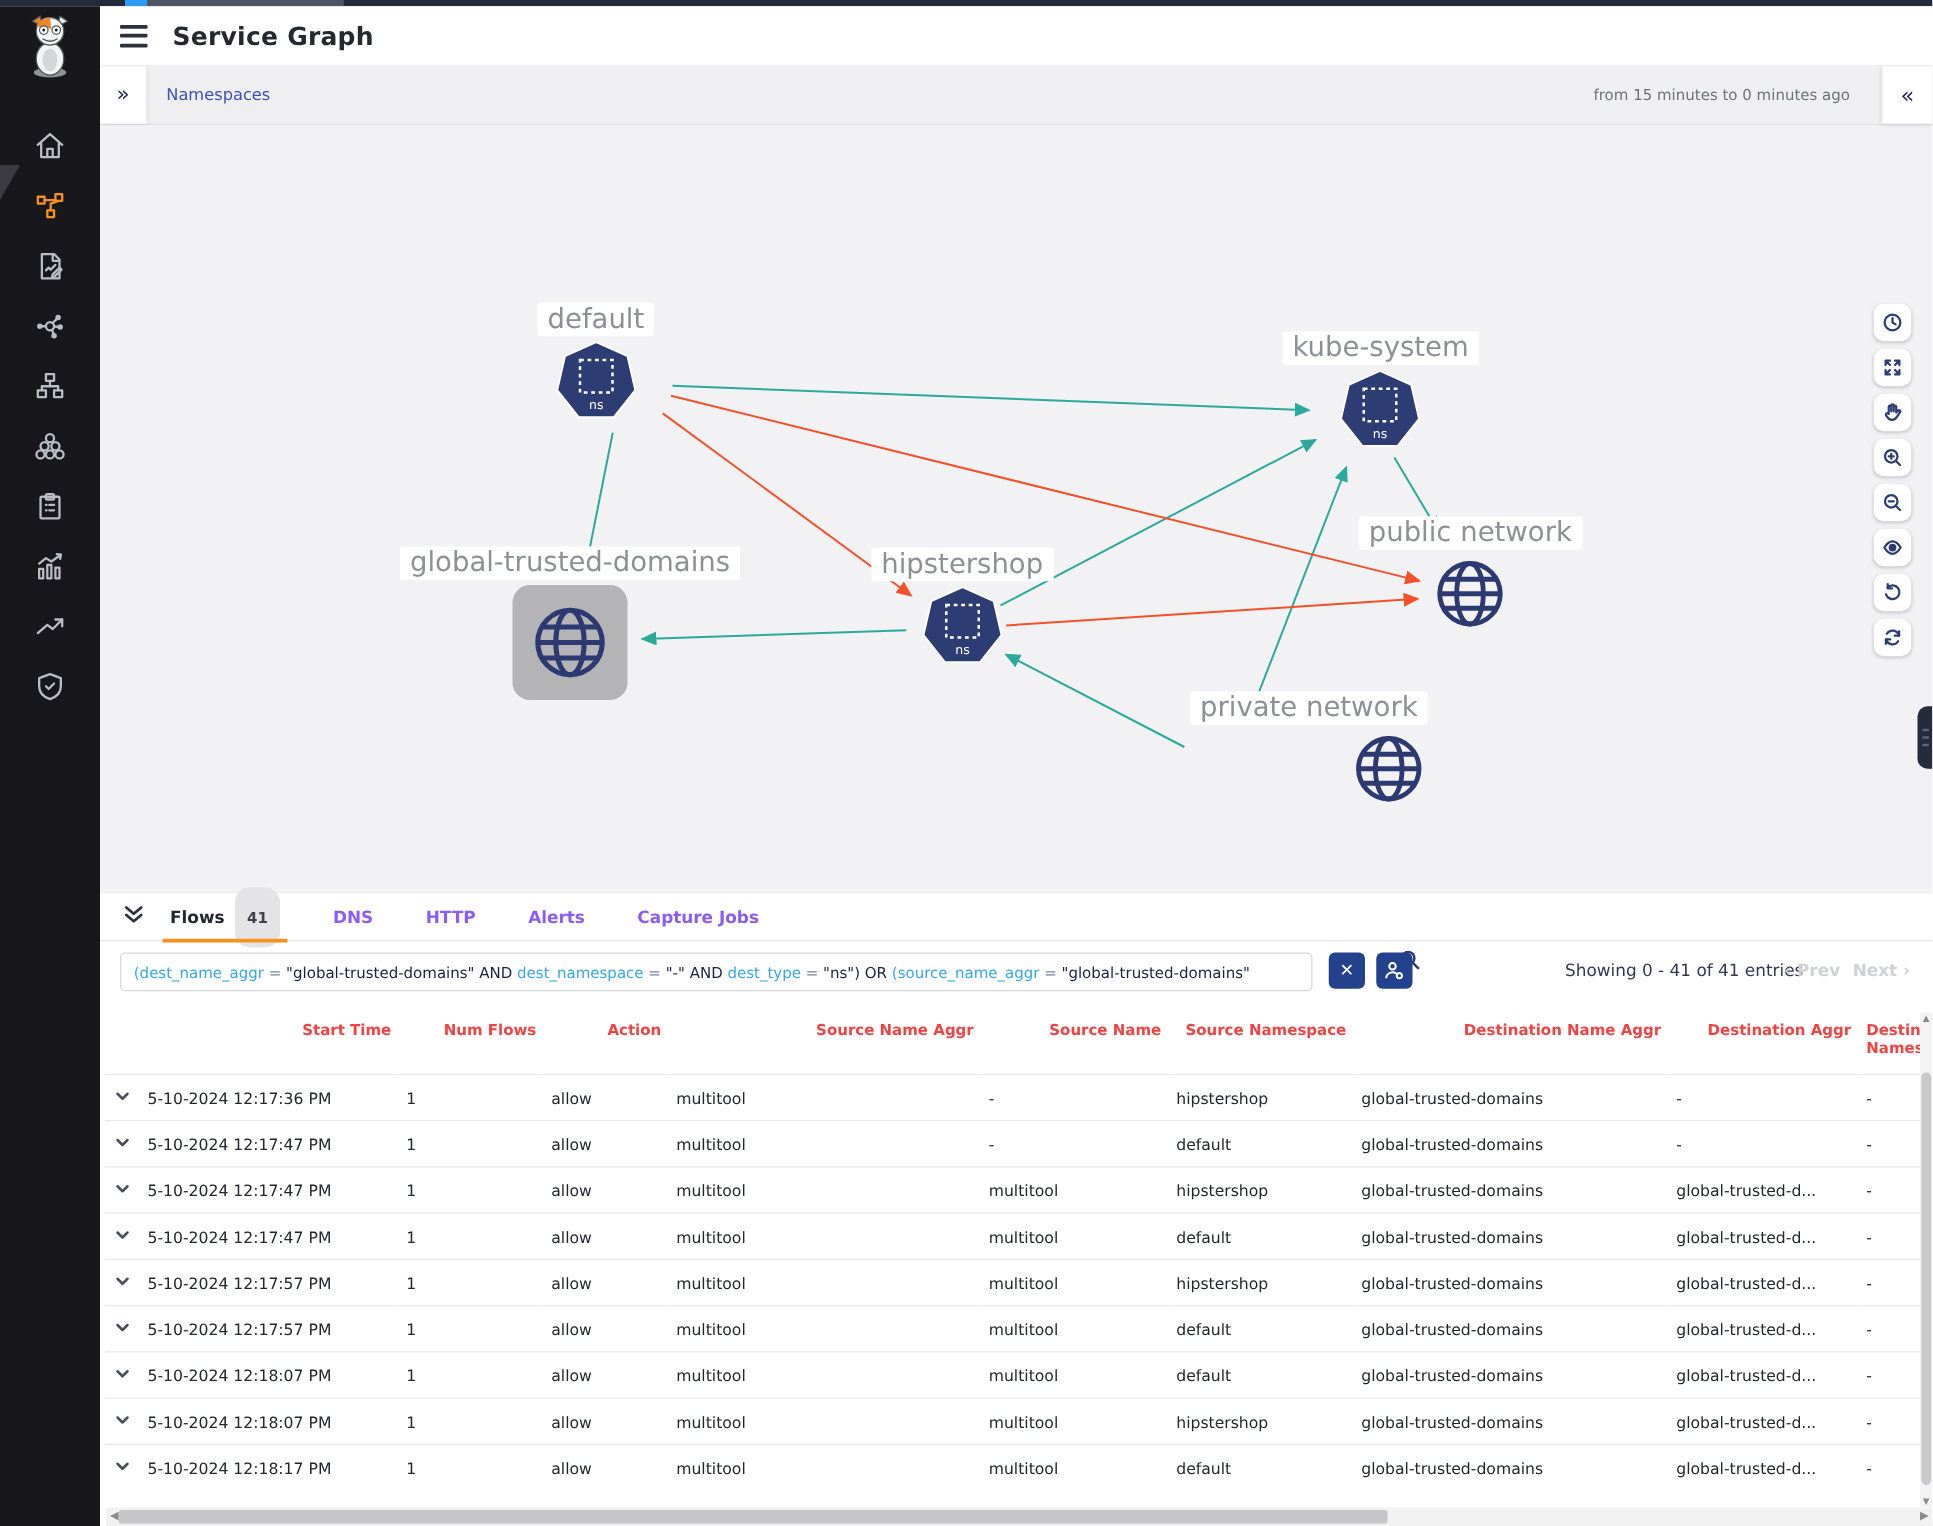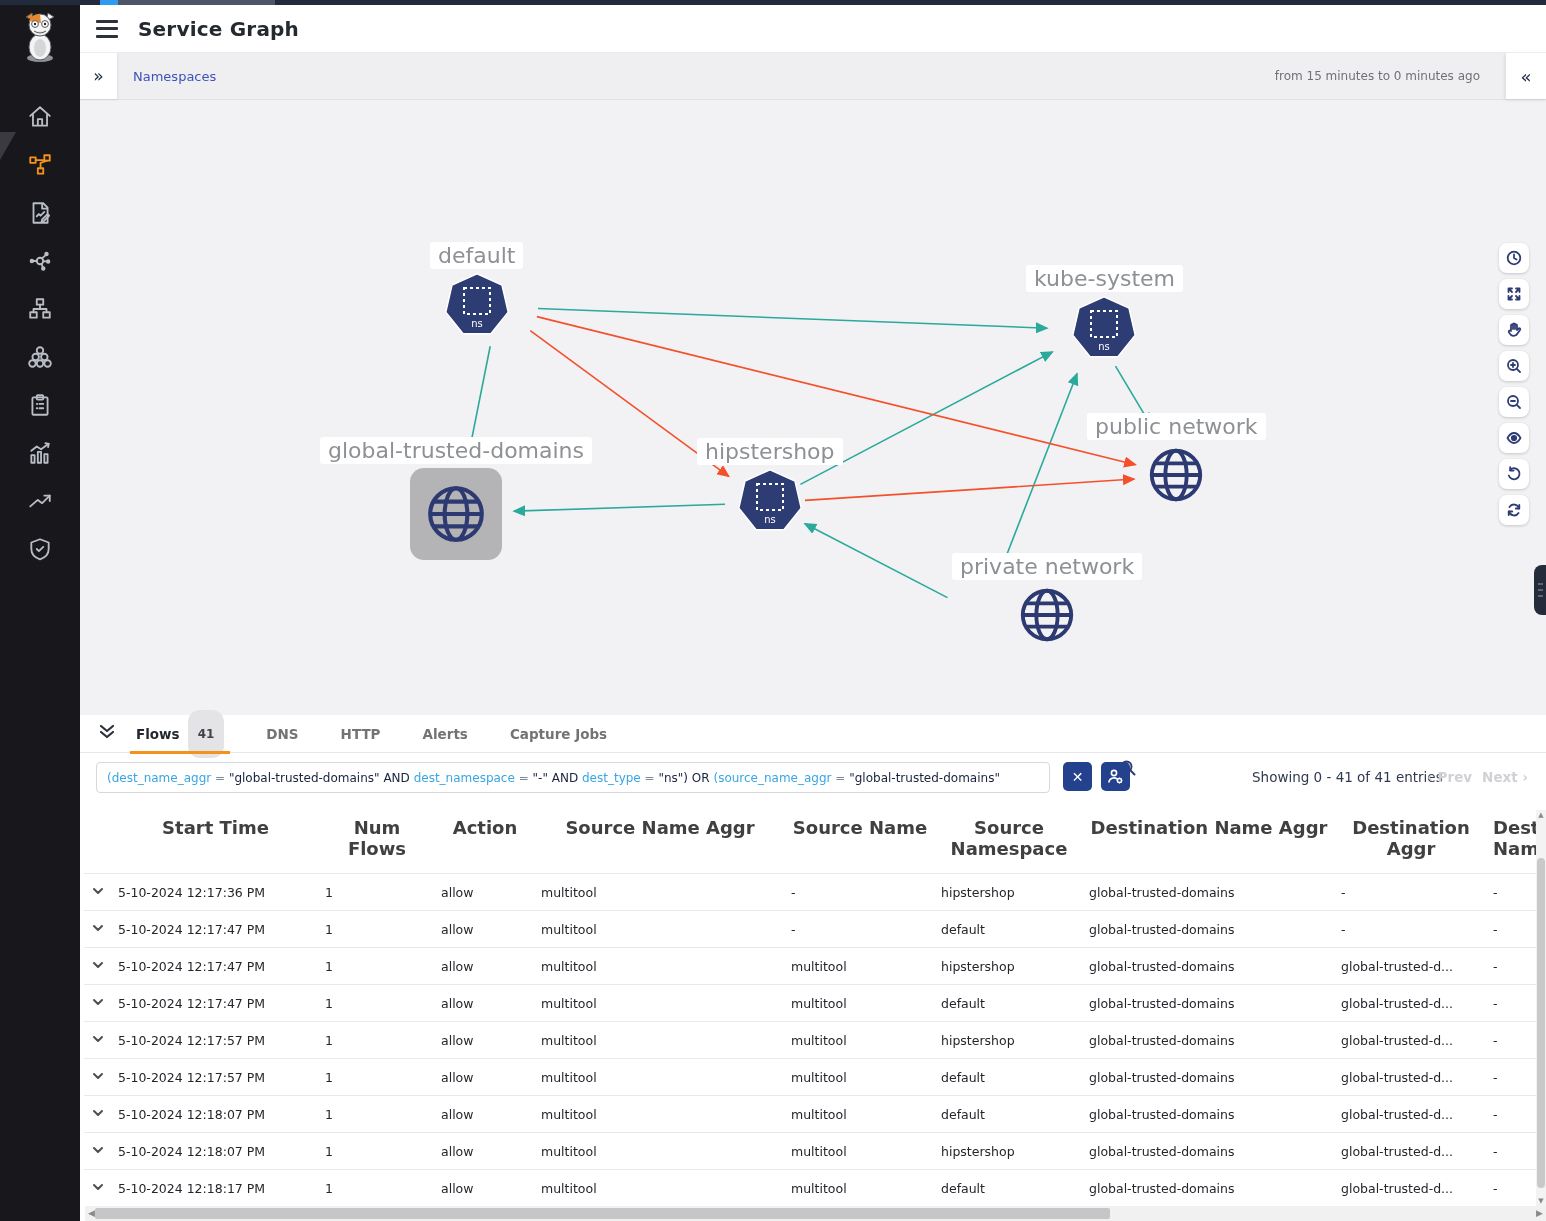--- a/index.html
+++ b/index.html
@@ -56,21 +56,21 @@
   
   .vscroll { position:absolute; right:0; top:810px; width:10px; height:396px; background:#f3f3f4; z-index:40; }
   .vscroll .thumb { position:absolute; left:1px; top:48px; width:8px; height:330px; background:#c9c9cc; border-radius:4px; }
   .varrow { position:absolute; left:0; width:10px; height:10px; font-size:7px; color:#8a8a8a; text-align:center; line-height:10px; }
 
   
   .panel { position:absolute; left:80px; top:715px; width:1466px; height:506px; background:#fff; }
   .tabs { position:relative; height:38px; border-bottom:1px solid #e6e6e9; display:flex; align-items:center; }
   .dchev { margin-left:18px; cursor:pointer; }
   .dchev svg { width:18px; height:16px; stroke:#2c313c; fill:none; stroke-width:2.2; stroke-linecap:round; stroke-linejoin:round; }
-  .tab { position:relative; height:38px; display:flex; align-items:center; gap:8px; font-size:13.5px; font-weight:700; color:#737373; cursor:pointer; padding:0 8px; }
+  .tab { position:relative; height:38px; display:flex; align-items:center; gap:8px; font-size:13.5px; font-weight:700; color:#8b5cf6; cursor:pointer; padding:0 8px; }
   .tab.first { margin-left:12px; }
   .tab.active { color:#23272e; }
   .tab.active::after { content:""; position:absolute; left:2px; right:2px; bottom:-1px; height:3px; background:#f5921e; }
   .tab .badge { background:#e4e4e6; color:#3f434a; font-size:12px; font-weight:700; border-radius:12px; padding:17px 10px; }
   .tab-gap { width:26px; }
 
   .filterrow { position:relative; height:48px; display:flex; align-items:center; }
   .filterbox { position:absolute; left:16px; top:9px; width:954px; height:31px; background:#fff; border:1px solid #d8d8db; border-radius:4px; display:flex; align-items:center; padding:0 30px 0 10px; overflow:hidden; cursor:text; }
   .filterbox span { white-space:pre; font-size:12px; }
   .tblue { color:#38a6e3; } .tgray { color:#7a8699; } .tdark { color:#19233f; }
@@ -79,21 +79,21 @@
   .sqbtn { position:absolute; top:9px; width:29px; height:29px; background:#24418e; border-radius:5px; display:flex; align-items:center; justify-content:center; cursor:pointer; color:#fff; }
   .btn-x { left:983px; font-size:14px; font-weight:700; }
   .btn-usergear { left:1021px; }
   .showing { position:absolute; left:1172px; top:0; height:48px; display:flex; align-items:center; font-size:13.5px; color:#2f3a4f; }
   .pager { position:absolute; right:18px; top:0; height:48px; display:flex; align-items:center; gap:10px; font-size:13.5px; font-weight:700; color:#cfd1d4;justify-content:flex-end; }
   .pager span { cursor:pointer; }
 
   
   table.flows { border-collapse:collapse; table-layout:fixed; width:1458px; margin-left:4px; }
   table.flows col.c-exp{width:28px;} col.c-start{width:207px;} col.c-num{width:116px;} col.c-act{width:100px;} col.c-sna{width:250px;} col.c-sn{width:150px;} col.c-sns{width:148px;} col.c-dna{width:252px;} col.c-dn{width:152px;} col.c-dns{width:55px;}
-  table.flows th { font-size:18px; font-weight:700; color:#404040; text-align:center; padding:16px 6px 14px 6px; vertical-align:top; overflow:hidden; }
+  table.flows th { font-size:12px; font-weight:700; color:#ef4444; text-align:right; padding:16px 6px 14px 6px; vertical-align:top; overflow:hidden; }
   table.flows td { font-size:12.5px; color:#23262b; padding:0 6px; height:37px; border-top:1px solid #e9e9eb; overflow:hidden; white-space:nowrap; }
   table.flows td.exp { text-align:center; }
   td.exp svg { width:12px; height:12px; stroke:#4a4f57; fill:none; stroke-width:2; stroke-linecap:round; stroke-linejoin:round; cursor:pointer; }
 
   .hscroll { position:absolute; left:5px; bottom:0; width:1461px; height:15px; background:#f1f1f2; }
   .hscroll .thumb { position:absolute; left:10px; top:2px; width:1015px; height:11px; background:#c6c6c9; border-radius:2px; }
   .harrow { position:absolute; top:0; height:15px; font-size:9px; color:#8a8a8a; line-height:15px; }
 </style>
 </head>
 <body>
@@ -283,21 +283,21 @@
       <div class="glabel">public network</div>
       <svg width="62" height="62" viewBox="0 0 64 64">
         <circle cx="32" cy="32" r="25" stroke="#2d3a72" stroke-width="4" fill="none"></circle>
         <ellipse cx="32" cy="32" rx="11" ry="25" stroke="#2d3a72" stroke-width="4" fill="none"></ellipse>
         <line x1="7" y1="32" x2="57" y2="32" stroke="#2d3a72" stroke-width="4"></line>
         <line x1="10.5" y1="20" x2="53.5" y2="20" stroke="#2d3a72" stroke-width="4"></line>
         <line x1="10.5" y1="44" x2="53.5" y2="44" stroke="#2d3a72" stroke-width="4"></line>
       </svg>
     </div>
 
-    <div class="gnode" style="left:872px; top:453px;">
+    <div class="gnode" style="left:872px; top:453px;align-items:flex-end;">
       <div class="glabel">private network</div>
       <svg width="62" height="62" viewBox="0 0 64 64">
         <circle cx="32" cy="32" r="25" stroke="#2d3a72" stroke-width="4" fill="none"></circle>
         <ellipse cx="32" cy="32" rx="11" ry="25" stroke="#2d3a72" stroke-width="4" fill="none"></ellipse>
         <line x1="7" y1="32" x2="57" y2="32" stroke="#2d3a72" stroke-width="4"></line>
         <line x1="10.5" y1="20" x2="53.5" y2="20" stroke="#2d3a72" stroke-width="4"></line>
         <line x1="10.5" y1="44" x2="53.5" y2="44" stroke="#2d3a72" stroke-width="4"></line>
       </svg>
     </div>
 

